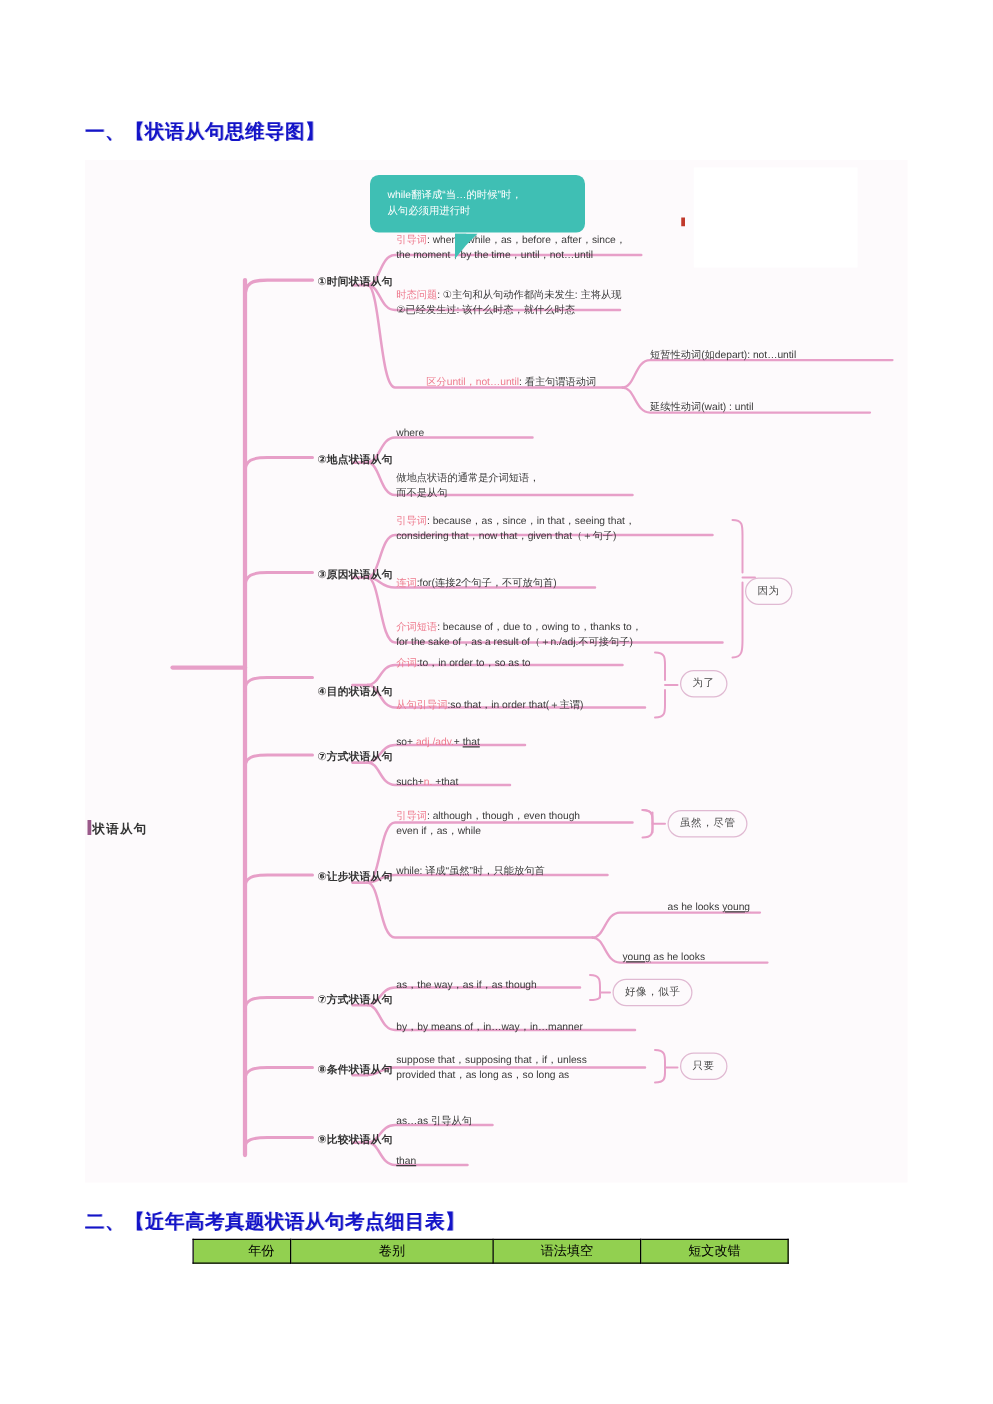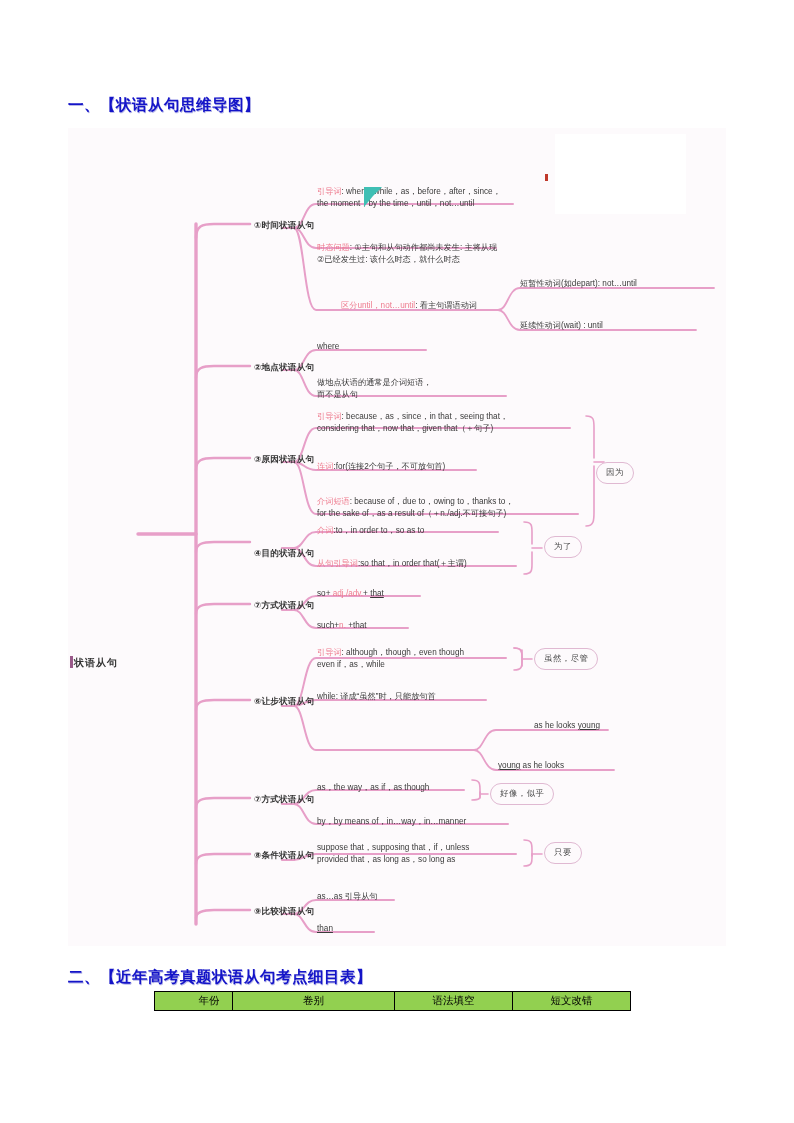--- a/index.html
+++ b/index.html
@@ -263,21 +263,21 @@
   <div class="node lvl1" style="left:186px; top:325px;">③原因状语从句</div>
   <div class="node lvl1" style="left:186px; top:419px;">④目的状语从句</div>
   <div class="node lvl1" style="left:186px; top:471px;">⑦方式状语从句</div>
   <div class="node lvl1" style="left:186px; top:567px;">⑥让步状语从句</div>
   <div class="node lvl1" style="left:186px; top:665px;">⑦方式状语从句</div>
   <div class="node lvl1" style="left:186px; top:721px;">⑧条件状语从句</div>
   <div class="node lvl1" style="left:186px; top:777px;">⑨比较状语从句</div>
 
   <div class="node" style="left:249px; top:58px; width:200px;"><span class="lbl-pink">引导词</span><span>: when，while，as，before，after，since，
 the moment，by the time，until，not…until</span></div>
-  <div class="node" style="left:249px; top:114px; width:200px;"><span class="lbl-pink">时态问题</span><span>: ①主句和从句动作都尚未发生: 主将从现
+  <div class="node" style="left:249px; top:102px; width:200px;"><span class="lbl-pink">时态问题</span><span>: ①主句和从句动作都尚未发生: 主将从现
 ②已经发生过: 该什么时态，就什么时态</span></div>
   <div class="node" style="left:249px; top:172px; width:200px;padding-left:24px;"><span class="lbl-pink">区分until，not…until</span><span>: 看主句谓语动词</span></div>
   <div class="node" style="left:452px; top:150px;">短暂性动词(如depart): not…until</div>
   <div class="node" style="left:452px; top:192px;">延续性动词(wait) : until</div>
 
   <div class="node" style="left:249px; top:213px;">where</div>
   <div class="node" style="left:249px; top:249px; width:200px;">做地点状语的通常是介词短语，
 而不是从句</div>
 
   <div class="node" style="left:249px; top:283px; width:260px;"><span class="lbl-pink">引导词</span><span>: because，as，since，in that，seeing that，
@@ -306,20 +306,22 @@
   <div class="pill" style="left:422px; top:655px;">好像，似乎</div>
 
   <div class="node" style="left:249px; top:714px; width:208px;">suppose that，supposing that，if，unless
 provided that，as long as，so long as</div>
   <div class="pill" style="left:476px; top:714px;">只要</div>
 
   <div class="node" style="left:249px; top:763px;">as…as 引导从句</div>
   <div class="node" style="left:249px; top:795px;"><span class="u">than</span></div>
 
   <div id="bubble-tail"></div>
+  <div id="bubble">while翻译成“当…的时候”时，
+从句必须用进行时</div>
 
   <div id="white-overlay"></div>
   <div id="red-mark"></div>
 </div>
 
 <div class="sec-heading" id="h2">二、【近年高考真题状语从句考点细目表】</div>
 
 <table id="exam-table">
   <thead>
     <tr>

